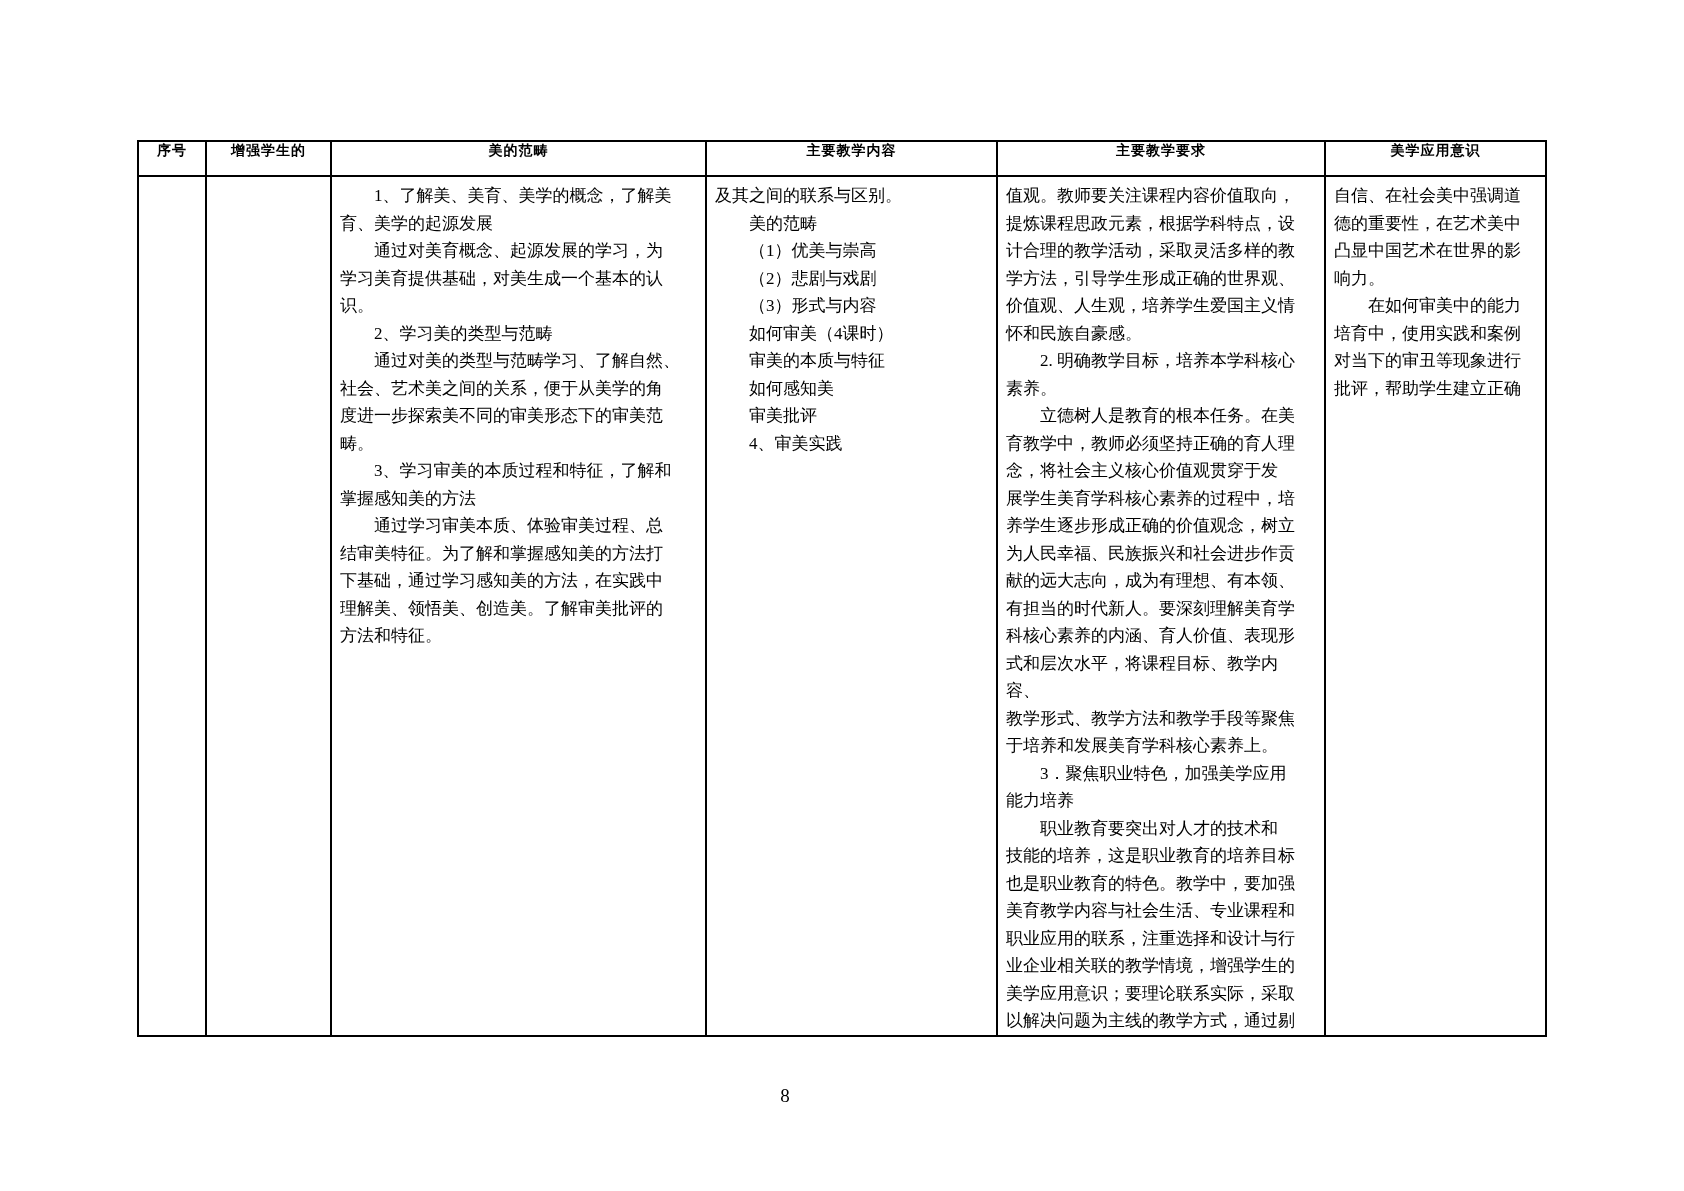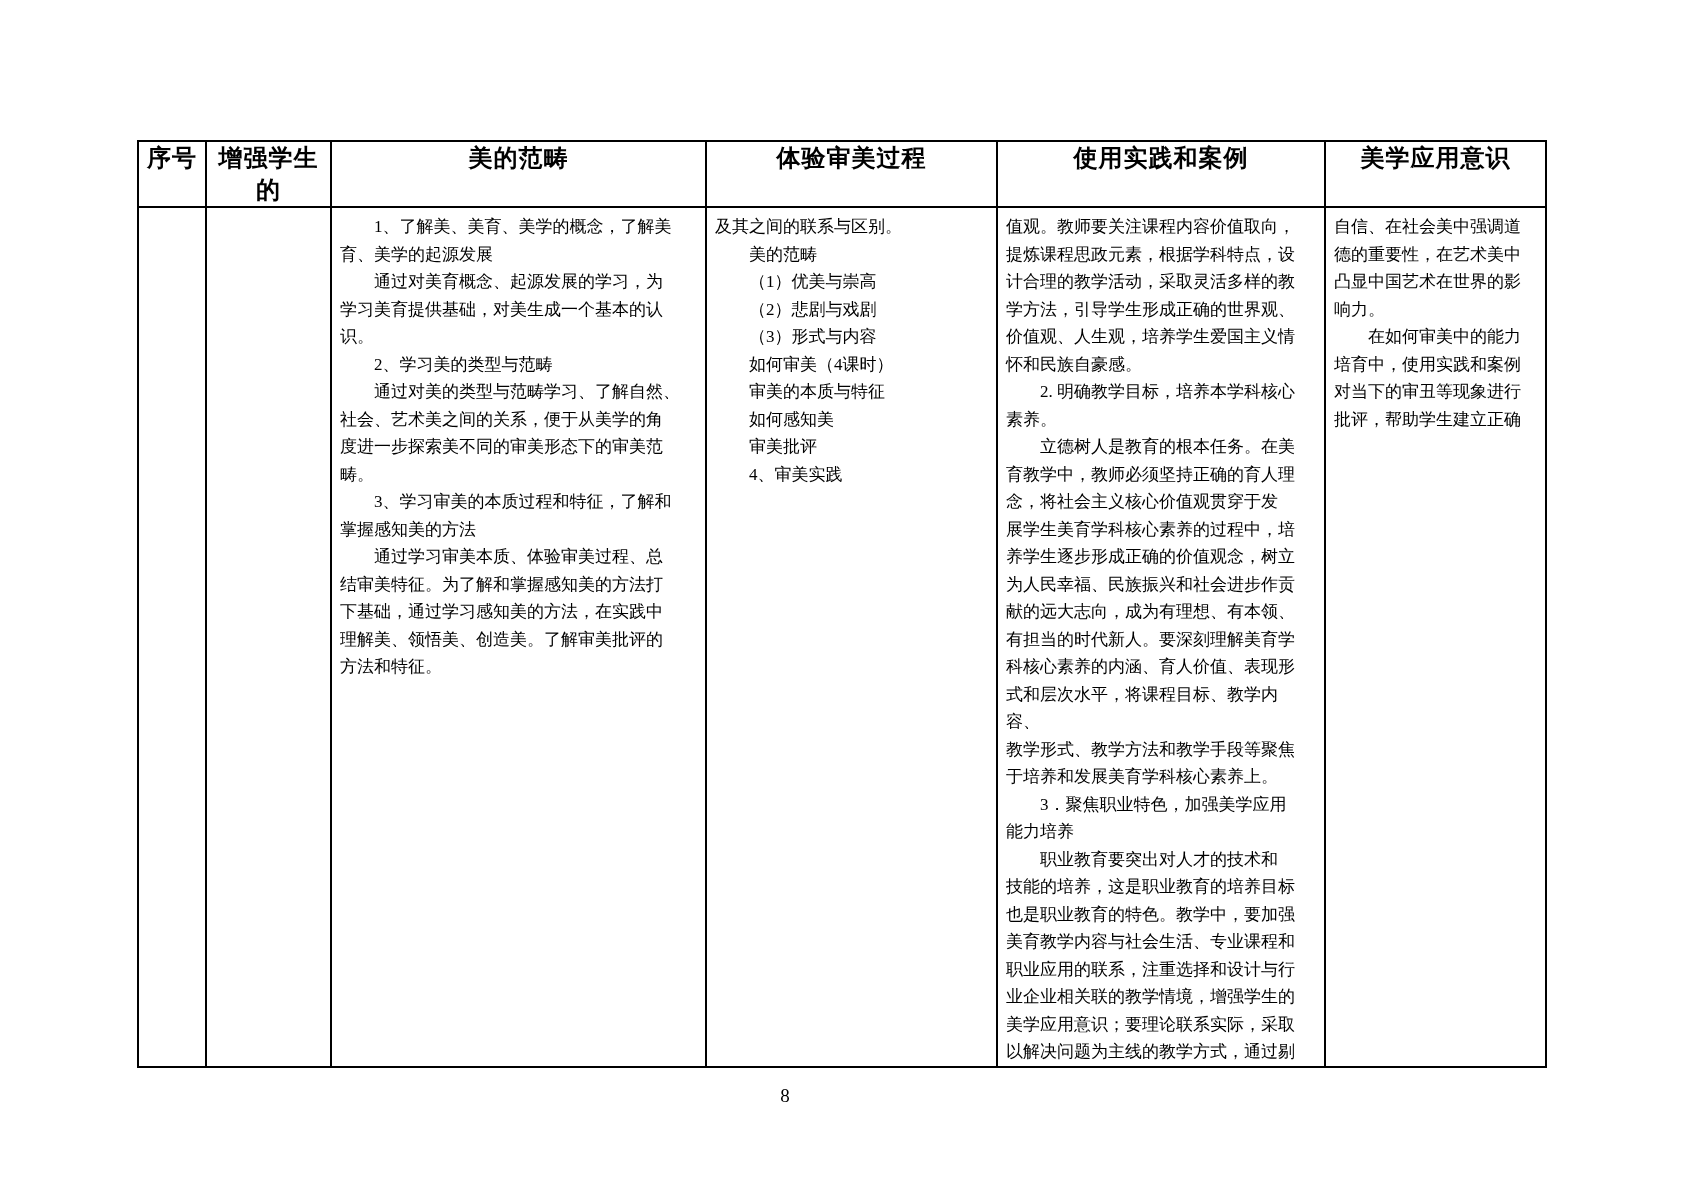--- a/index.html
+++ b/index.html
@@ -20,21 +20,21 @@
     border-collapse: collapse;
     table-layout: fixed;
   }
   table.doc-table th, table.doc-table td {
     border: 2px solid #000000;
     vertical-align: top;
     padding: 0;
   }
   th.hd {
     height: 33px;
-    font-size: 24px;
+    font-size: 14px;
     font-weight: bold;
     text-align: center;
     vertical-align: middle;
     padding: 2px 0;
     letter-spacing: 1px;
   }
   td.body-cell { height: 847px; }
   .cell-text {
     font-size: 17px;
     line-height: 27.5px;
@@ -65,22 +65,22 @@
       <col style="width:375px">
       <col style="width:291px">
       <col style="width:328px">
       <col style="width:221px">
     </colgroup>
     <tbody>
         <tr>
       <th class="hd">序号</th>
       <th class="hd">增强学生的</th>
       <th class="hd">美的范畴</th>
-      <th class="hd">体验审美过程</th>
-      <th class="hd">使用实践和案例</th>
+      <th class="hd">主要教学内容</th>
+      <th class="hd">主要教学要求</th>
       <th class="hd">美学应用意识</th>
     </tr>
     <tr>
       <td class="body-cell">
         <div class="cell-text"></div>
       </td>
       <td class="body-cell">
         <div class="cell-text"></div>
       </td>
       <td class="body-cell">

